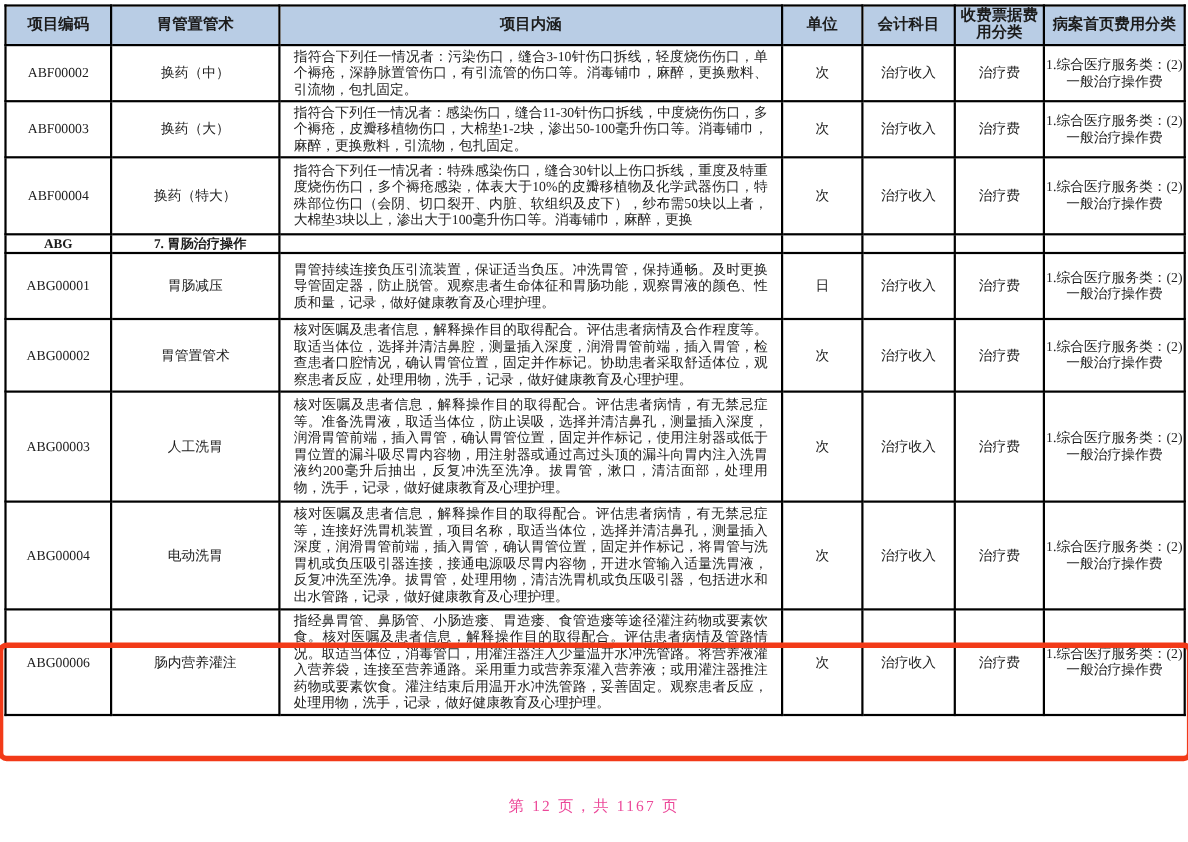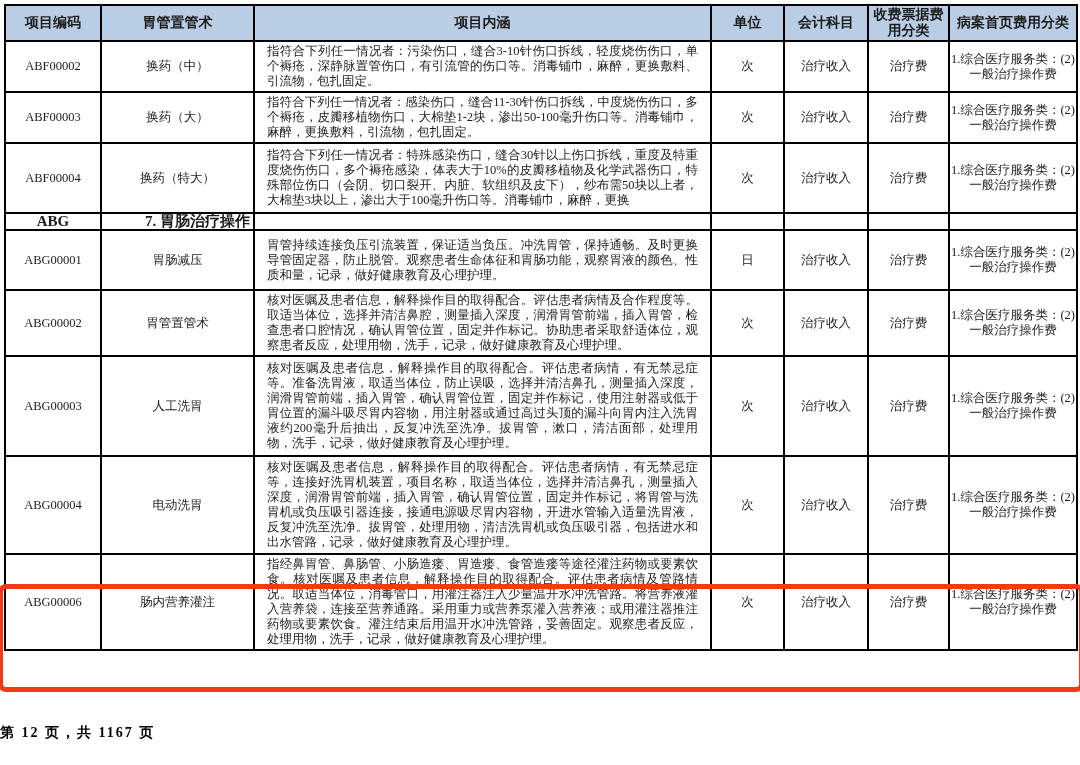--- a/index.html
+++ b/index.html
@@ -35,36 +35,36 @@
     line-height: 15px;
     padding: 1px 3px;
     text-align: center;
     vertical-align: middle;
   }
   .fee-table td.col-content {
     text-align: justify;
     padding: 2px 12px;
   }
   .fee-table td.col-record { padding: 1px 0; }
-  tr.section-row td { font-weight: bold; font-size: 15px; height: 17px; padding: 0 3px; }
-  tr.section-row td.col-name { text-align: right; padding-left: 12px; }
+  tr.section-row td { font-weight: bold; font-size: 12px; height: 17px; padding: 0 3px; }
+  tr.section-row td.col-name { text-align: center; padding-left: 12px; }
   #highlight-box {
     position: absolute;
     border: 5px solid #f23a18;
     border-radius: 8px;
     pointer-events: none;
     background: transparent;
   }
   .page-footer {
     position: absolute;
     left: 0; top: 724px; width: 100%;
+    text-align: center;
     font-size: 14px;
     letter-spacing: 2px;
-    color: #000000;
-    font-weight: bold;
+    color: #ec4899;
   }
 </style>
 </head>
 <body>
 
 <div class="table-wrap">
   <table class="fee-table">
     <colgroup>
         <col style="width: 96px;">
         <col style="width: 153px;">

